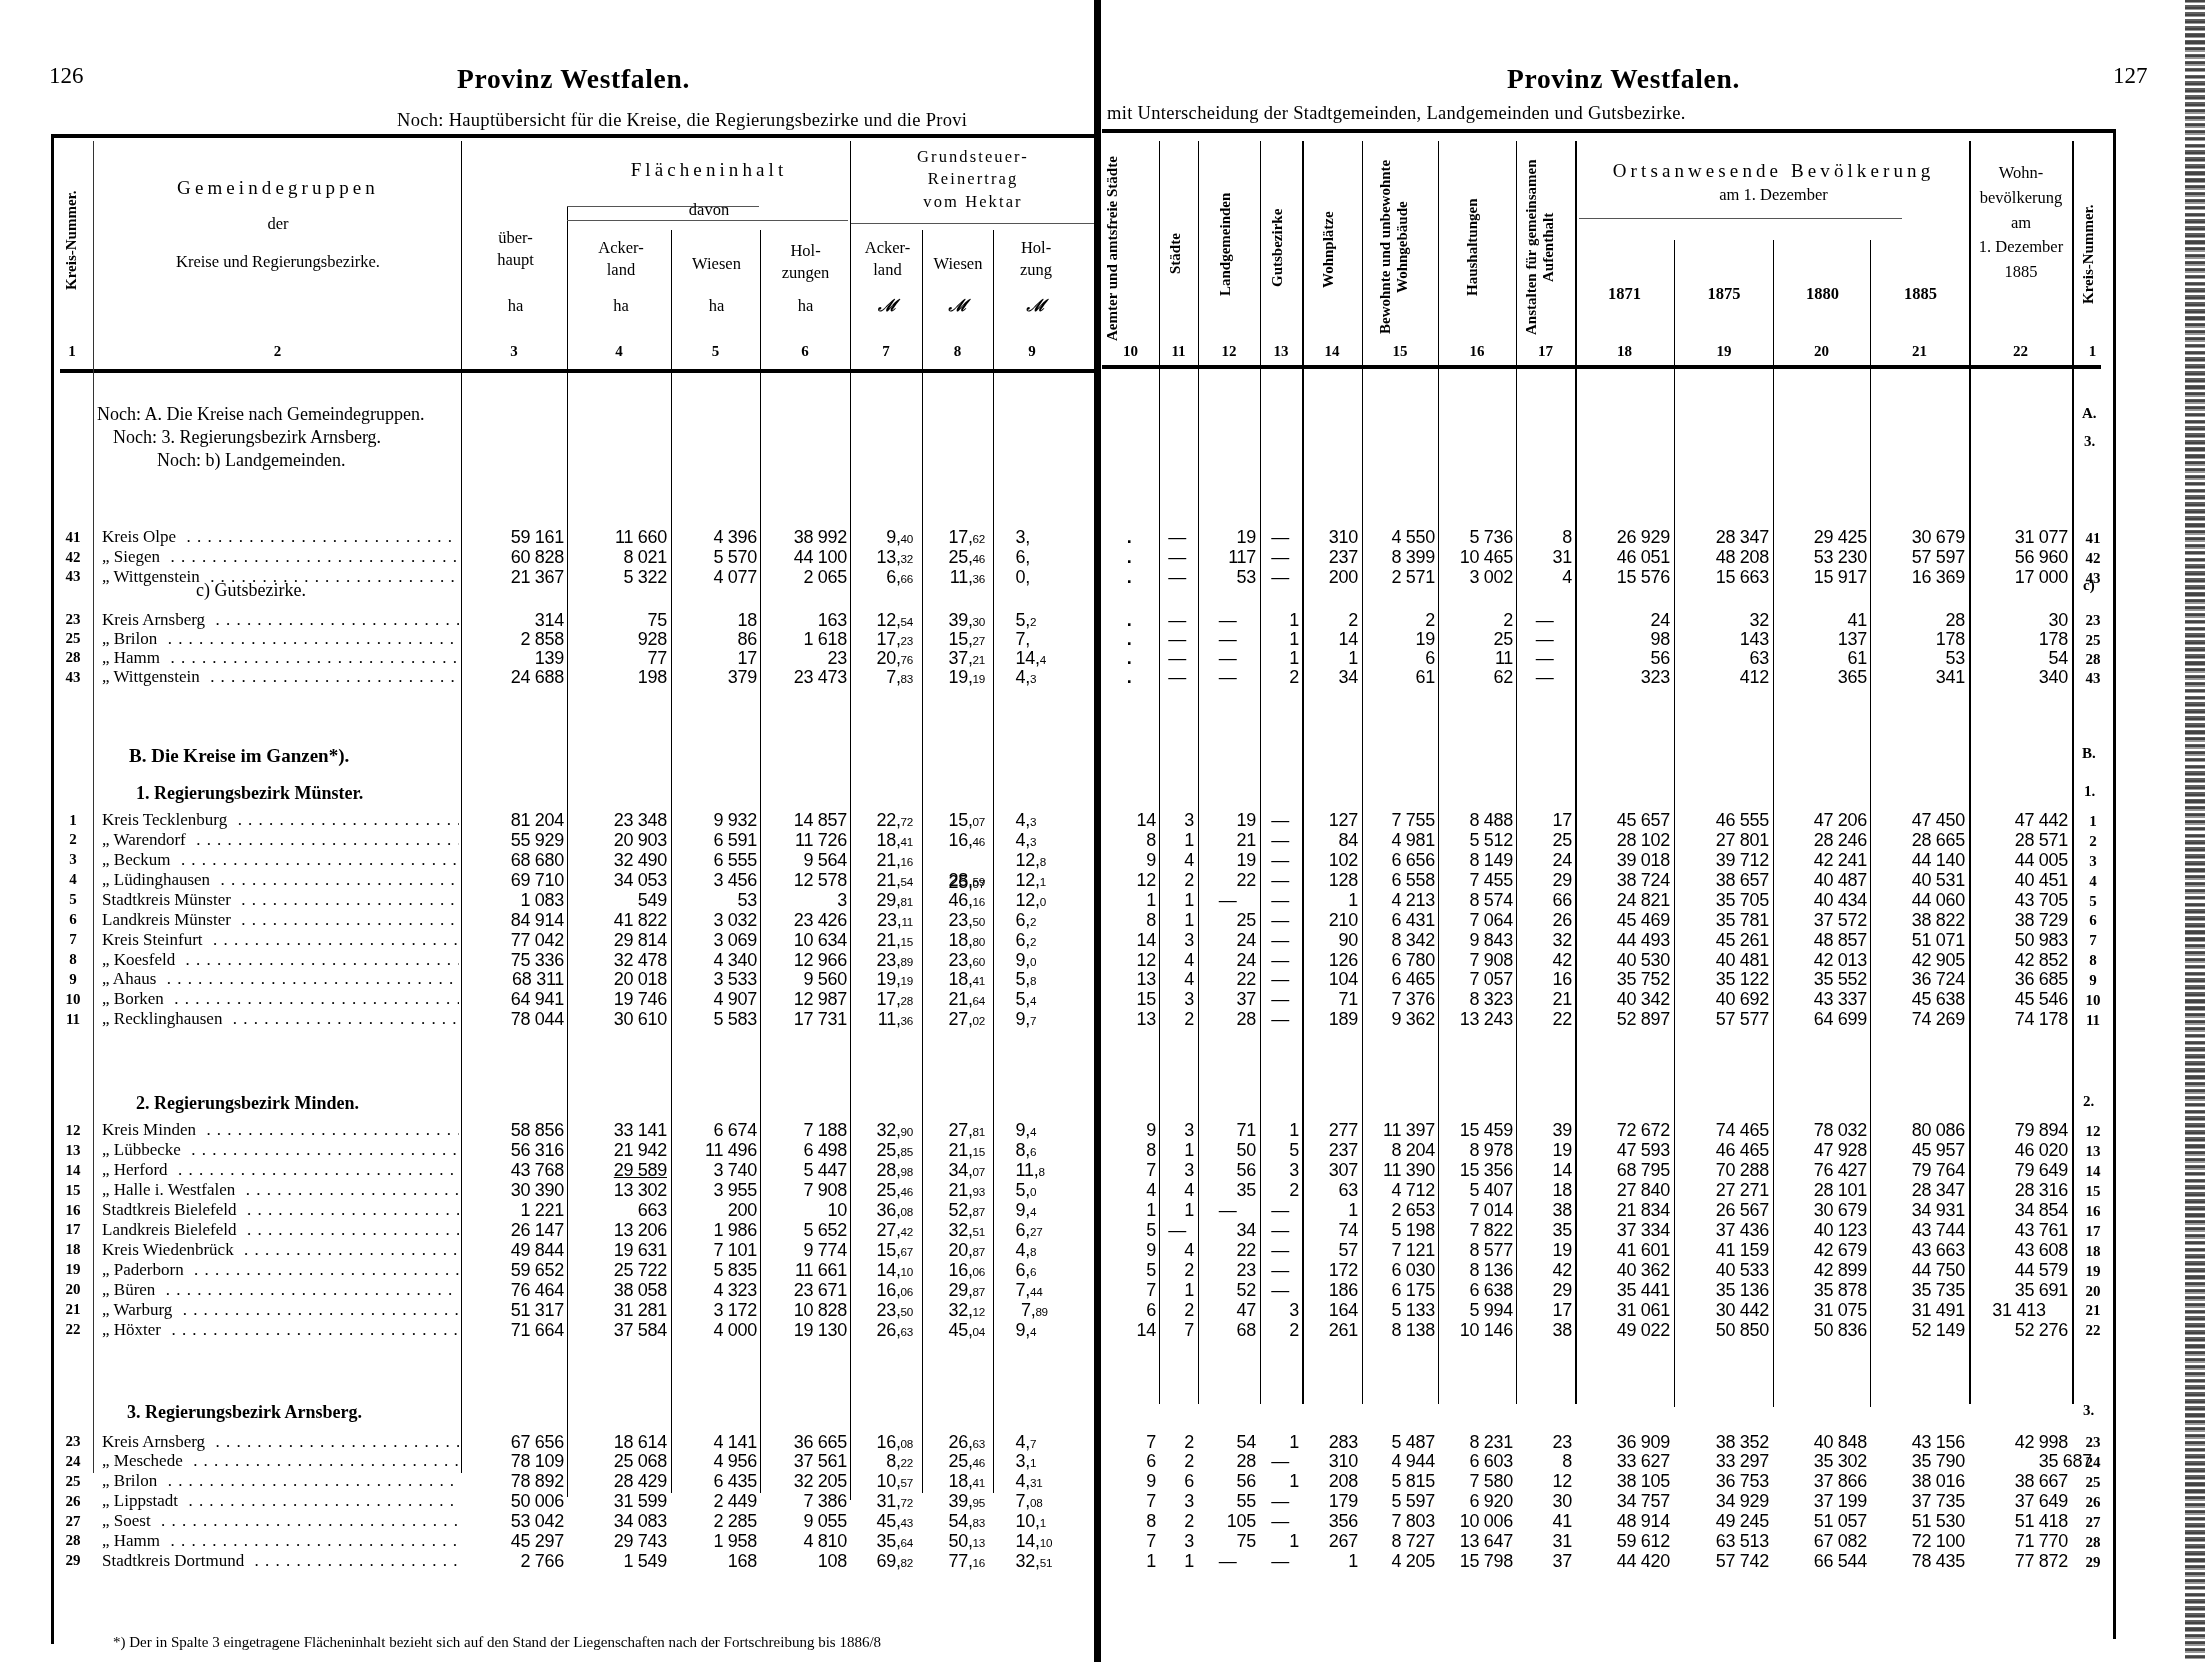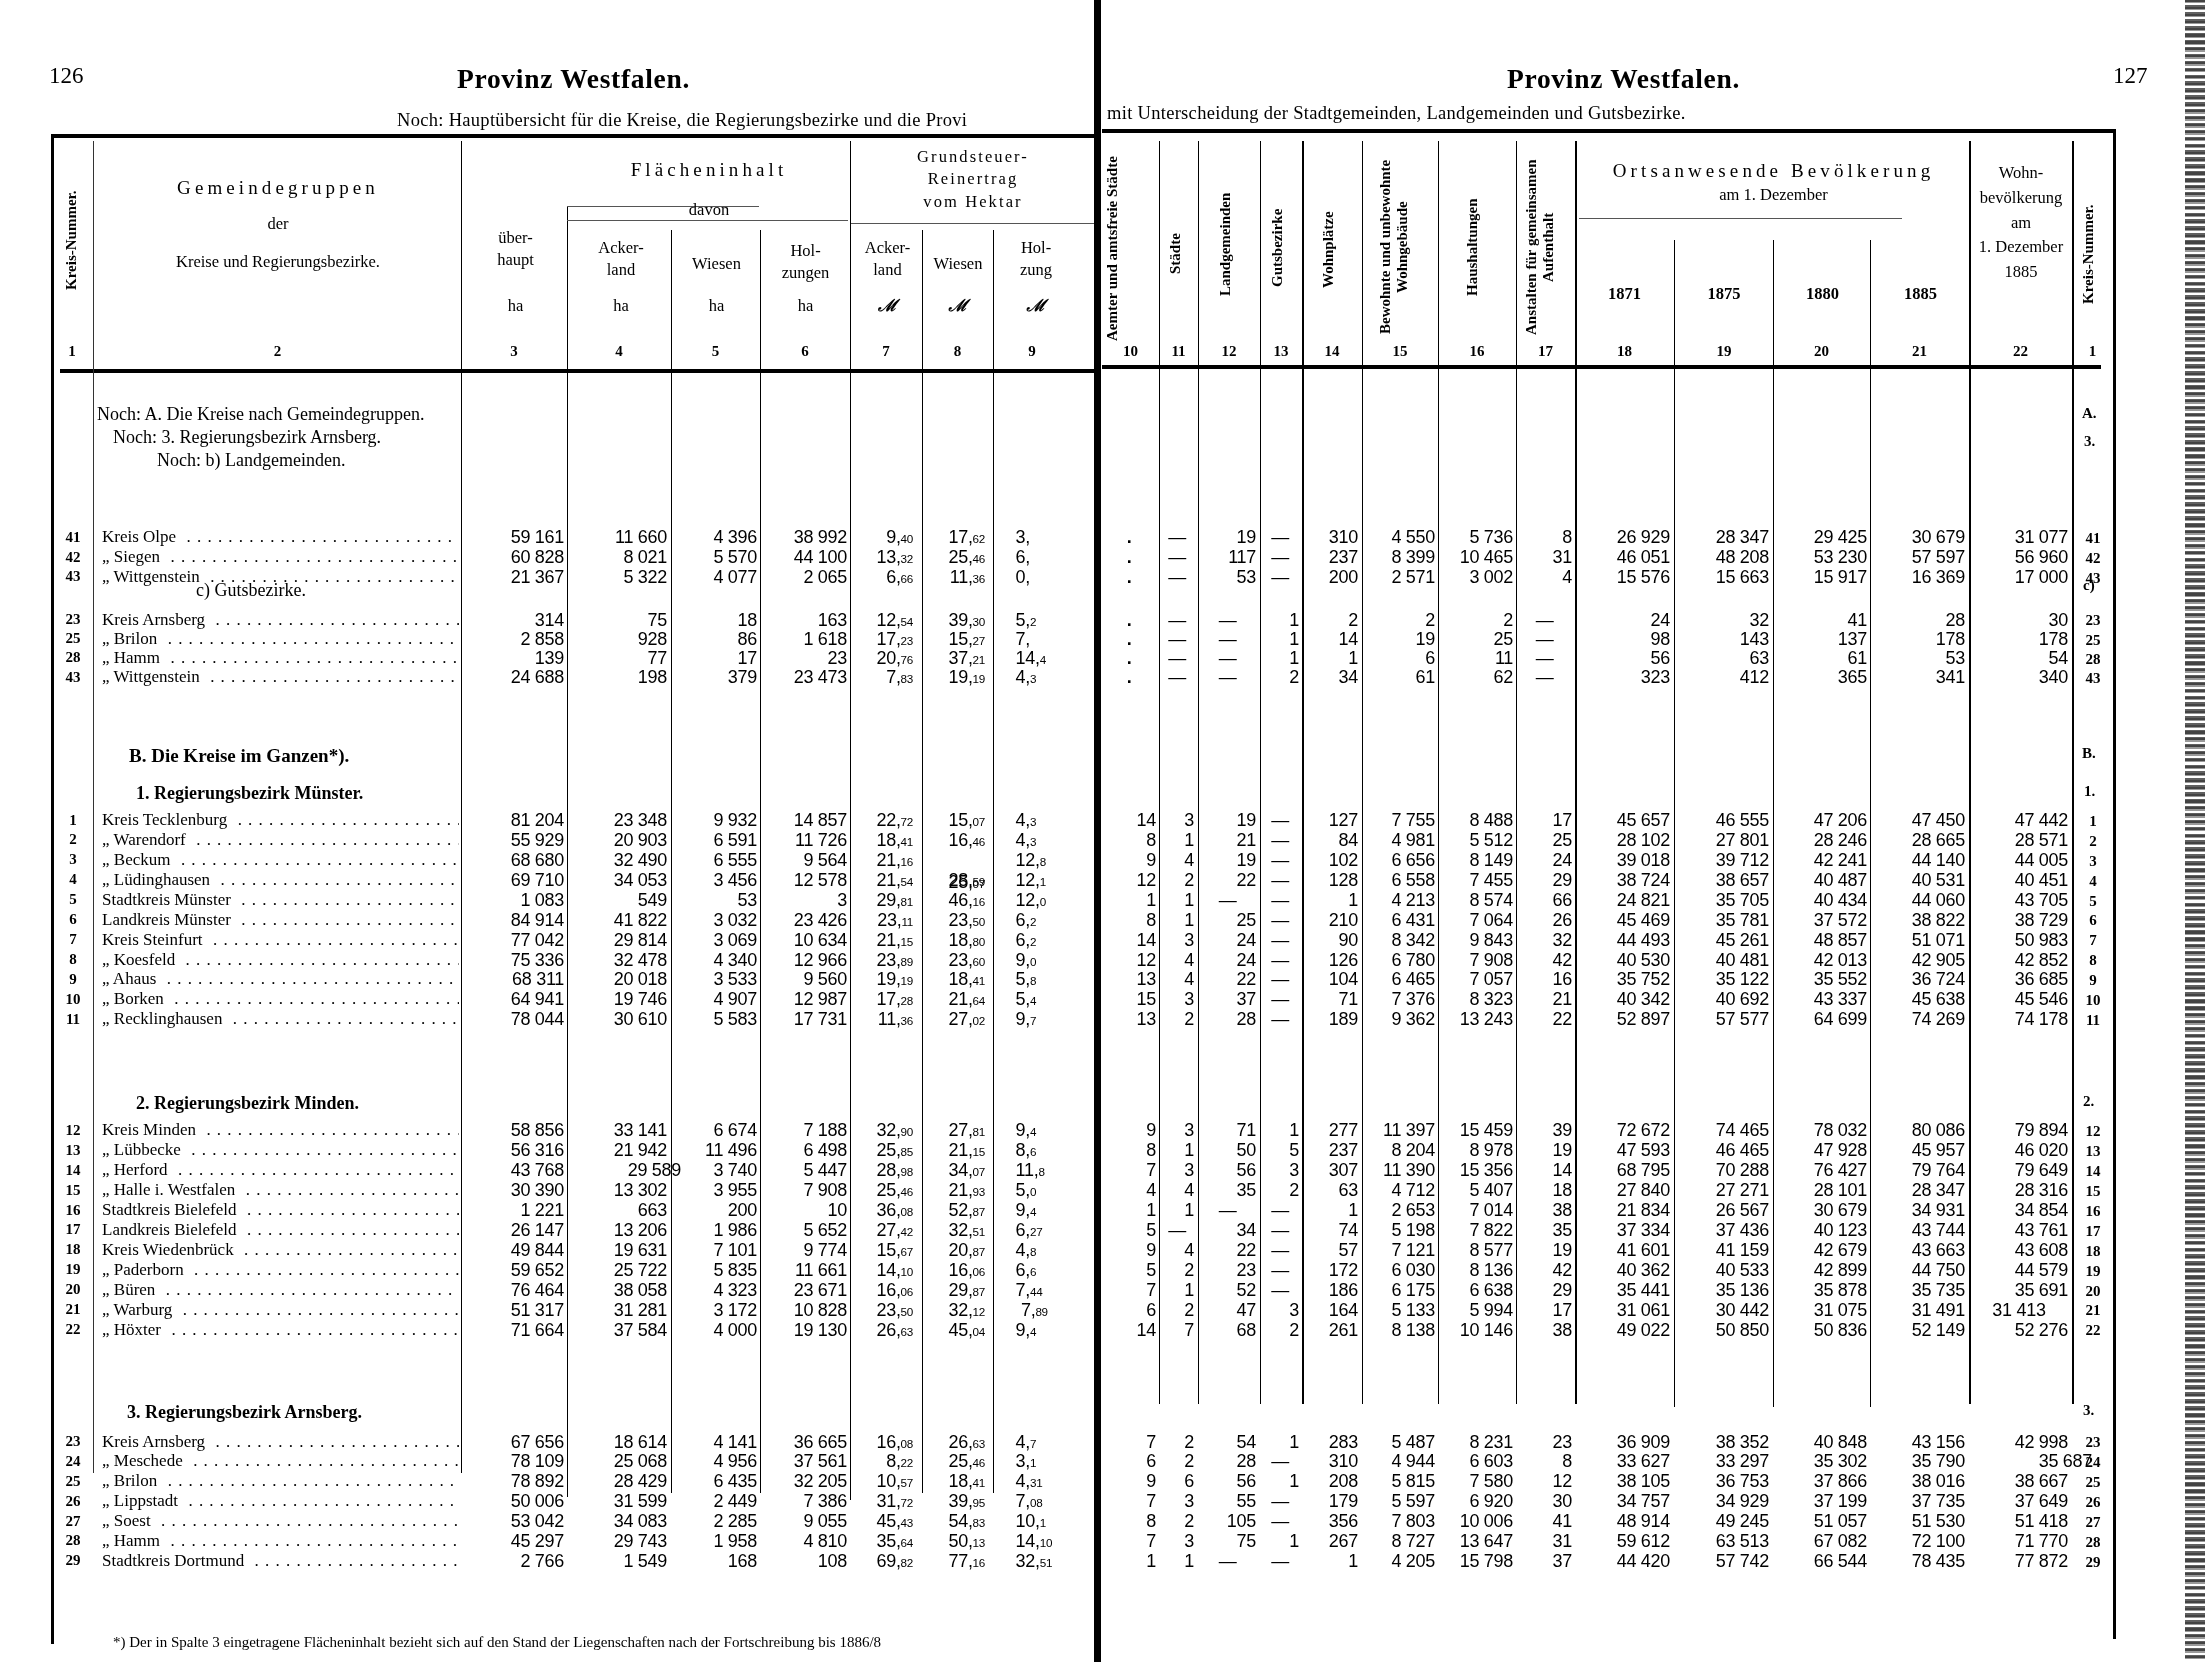--- a/index.html
+++ b/index.html
@@ -322,21 +322,21 @@
         <div class="cell" style="left: 673px; width: 84px; top: 1140px;">11 496</div>
         <div class="cell" style="left: 761px; width: 86px; top: 1140px;">6 498</div>
         <div class="cell" style="left: 853px; width: 60px; top: 1140px;"><span>25,</span><span class="dec">85</span></div>
         <div class="cell" style="left: 923px; width: 62px; top: 1140px;"><span>21,</span><span class="dec">15</span></div>
         <div class="cell" style="left: 995px; width: 80px; top: 1140px; text-align: left; padding-left: 20.6px; overflow: hidden;"><span>8,</span><span class="dec">6</span></div>
       </div>
       <div>
         <div class="rownum" style="left: 54px; width: 38px; top: 1162px;">14</div>
         <div class="name" style="left: 102px; top: 1160px; width: 357px;"><span>„ Herford</span><span class="dots"> ..............................</span></div>
         <div class="cell" style="left: 464px; width: 100px; top: 1160px;">43 768</div>
-        <div class="cell" style="left: 584px; width: 97px; top: 1160px;">29 589</div>
+        <div class="cell" style="left: 570px; width: 97px; top: 1160px; text-decoration: underline;">29 589</div>
         <div class="cell" style="left: 673px; width: 84px; top: 1160px;">3 740</div>
         <div class="cell" style="left: 761px; width: 86px; top: 1160px;">5 447</div>
         <div class="cell" style="left: 853px; width: 60px; top: 1160px;"><span>28,</span><span class="dec">98</span></div>
         <div class="cell" style="left: 923px; width: 62px; top: 1160px;"><span>34,</span><span class="dec">07</span></div>
         <div class="cell" style="left: 995px; width: 80px; top: 1160px; text-align: left; padding-left: 20.6px; overflow: hidden;"><span>11,</span><span class="dec">8</span></div>
       </div>
       <div>
         <div class="rownum" style="left: 54px; width: 38px; top: 1182px;">15</div>
         <div class="name" style="left: 102px; top: 1180px; width: 357px;"><span>„ Halle i. Westfalen</span><span class="dots"> ..............................</span></div>
         <div class="cell" style="left: 464px; width: 100px; top: 1180px;">30 390</div>

